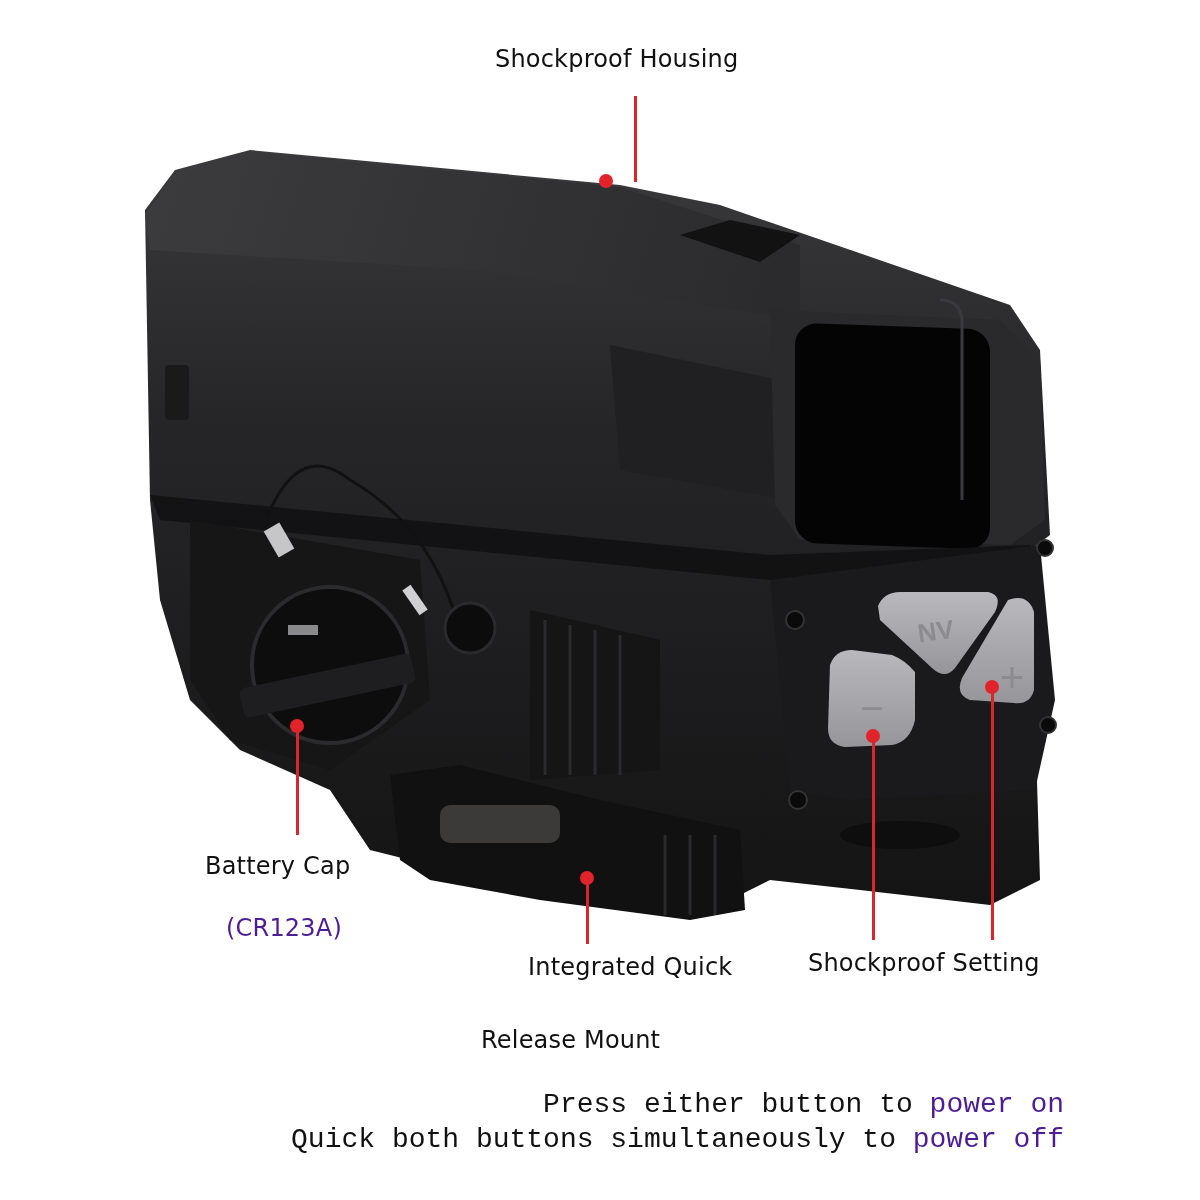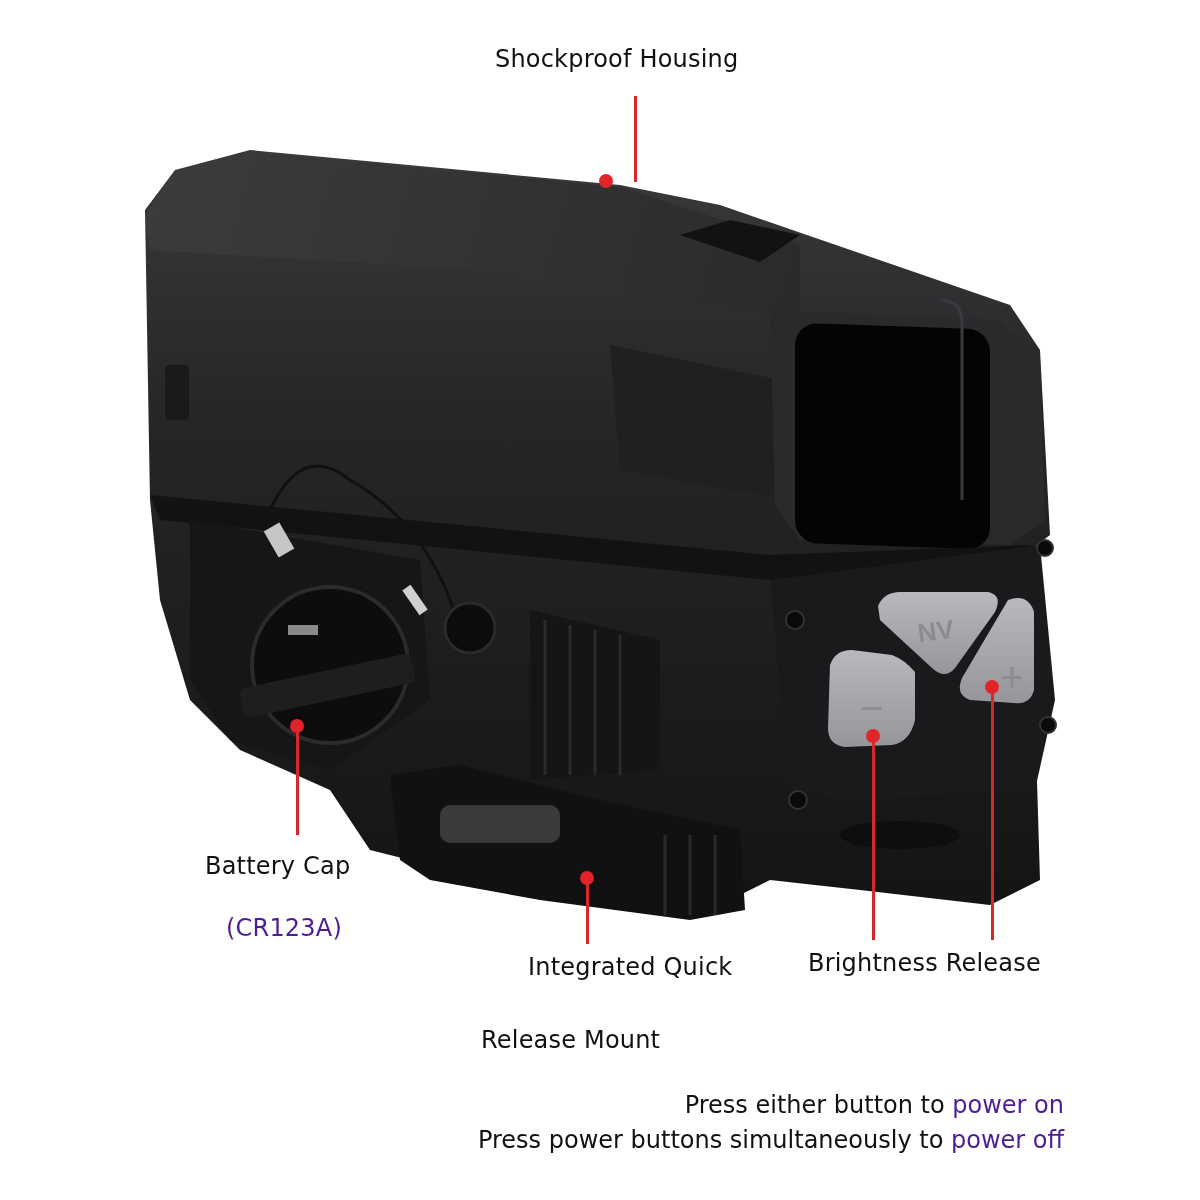--- a/index.html
+++ b/index.html
@@ -3,21 +3,21 @@
 <meta charset="utf-8">
 <style>
   html, body { margin: 0; padding: 0; background: #ffffff; }
   body { width: 1200px; height: 1200px; position: relative; overflow: hidden;
          font-family: "DejaVu Sans", "Liberation Sans", sans-serif; color: #111111; }
   .label { position: absolute; font-size: 24px; line-height: 34px; letter-spacing: 0.2px; white-space: nowrap; }
   .red { color: #4c1d95; margin-top: 28px; }
   .leader { position: absolute; width: 3px; background: #d8262b; }
   .dot { position: absolute; width: 14px; height: 14px; border-radius: 50%; background: #e3232a; }
   .product { position: absolute; left: 0; top: 0; width: 1200px; height: 1200px; }
-  .note { position: absolute; right: 136px; font-size: 24px; line-height: 34px; text-align: left; white-space: nowrap; }
+  .note { position: absolute; right: 136px; font-size: 28px; line-height: 34px; text-align: left; white-space: nowrap; font-family: Liberation Mono, monospace; }
 </style>
 </head>
 <body>
 
 <svg class="product" viewBox="0 0 1200 1200" xmlns="http://www.w3.org/2000/svg">
   <defs>
     <linearGradient id="bodyGrad" x1="0" y1="0" x2="0" y2="1">
       <stop offset="0" stop-color="#3a3a3d"></stop>
       <stop offset="0.35" stop-color="#262628"></stop>
       <stop offset="1" stop-color="#141415"></stop>
@@ -102,20 +102,20 @@
 
 <div class="dot" style="left:580px; top:871px;"></div>
 <div class="leader" style="left:586px; top:880px; height:64px;"></div>
 <div class="label" style="left:480px; top:950px;margin-left:48px;">Integrated Quick</div>
 <div class="label" style="left:481px; top:983px;margin-top:40px;">Release Mount</div>
 
 <div class="dot" style="left:866px; top:729px;"></div>
 <div class="leader" style="left:872px; top:736px; height:204px;"></div>
 <div class="dot" style="left:985px; top:680px;"></div>
 <div class="leader" style="left:991px; top:688px; height:252px;"></div>
-<div class="label" style="left:808px; top:946px;">Brightness Release</div>
+<div class="label" style="left:808px; top:946px;">Shockproof Setting</div>
 
 <div class="note" style="top:1088px;">
   <span>Press either button to </span><span class="red">power on</span>
 </div>
 <div class="note" style="top:1123px;">
-  <span>Press power buttons simultaneously to </span><span class="red">power off</span>
+  <span>Quick both buttons simultaneously to </span><span class="red">power off</span>
 </div>
 
 </body></html>

